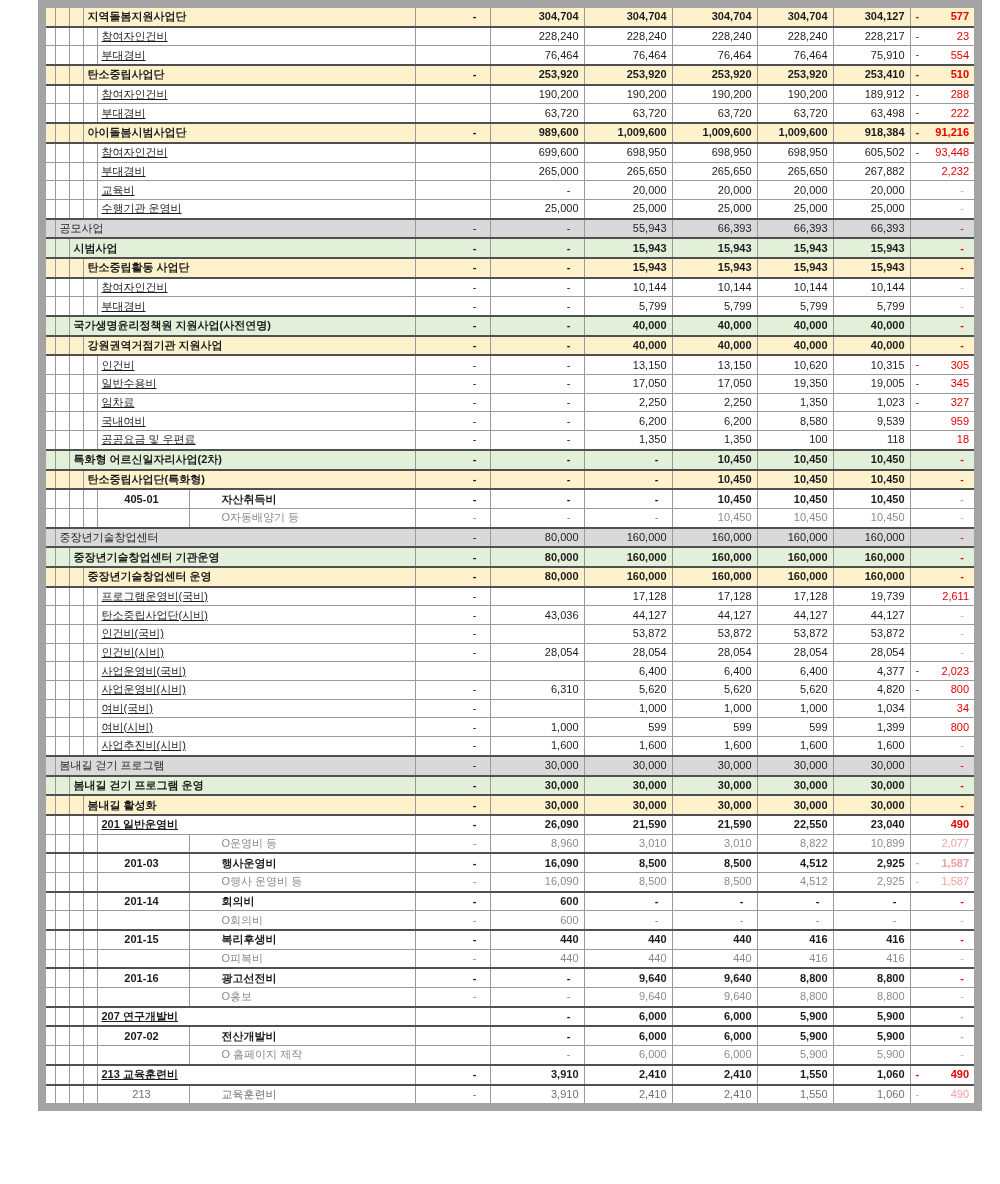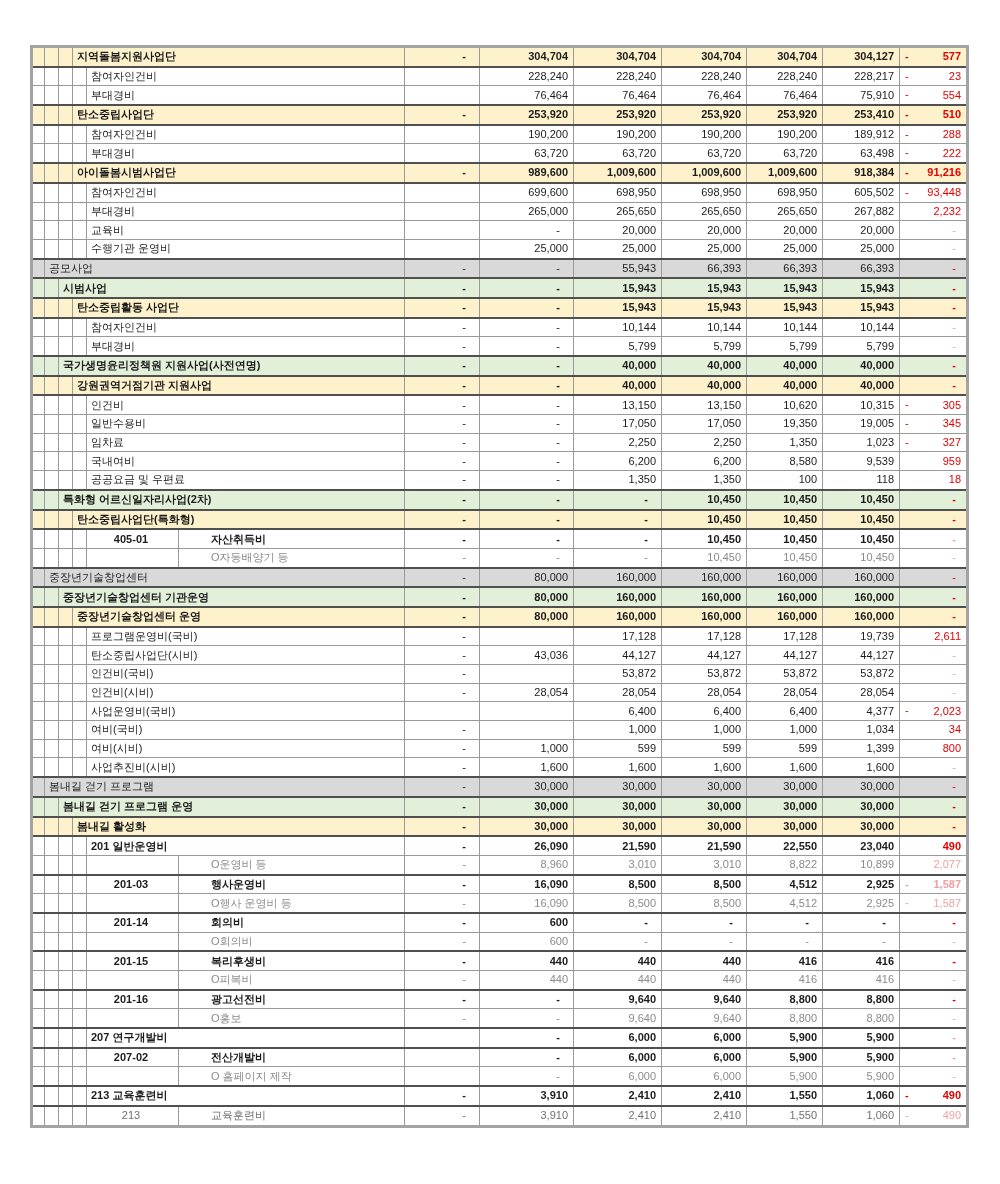--- a/index.html
+++ b/index.html
@@ -2,45 +2,44 @@
 <html><head>
 <meta charset="utf-8">
 <style>
   html,body{margin:0;padding:0;background:#ffffff;}
   body{width:1000px;height:1184px;overflow:hidden;}
   .page{
     position:relative;width:1000px;height:1184px;background:#ffffff;
     font-family:"Liberation Sans","DejaVu Sans",sans-serif;
   }
   table.budget{
-    position:absolute;left:30px;top:0;
+    position:absolute;left:38px;top:0;
     width:936px;table-layout:fixed;border-collapse:collapse;
-    border:3px solid #a3a3a3;
-    margin-top:45px;
+    border:8px solid #a3a3a3;
   }
   td{
     border:1px solid #9a9a9a;
     padding:0 2px;
     height:17.7px;
     font-size:11px;
     line-height:17px;
     color:#1c1c1c;
     overflow:hidden;
     white-space:nowrap;
   }
   tr.thick td{border-top:2px solid #505050;}
   tr.colored td{border-top:2px solid #505050;border-bottom:2px solid #505050;}
   tr.yellow td{background:#fdf2cc;font-weight:bold;}
   tr.green  td{background:#e2efd9;font-weight:bold;}
   tr.gray   td{background:#d9d9d9;font-weight:normal;}
   tr.cat td, tr.code td{font-weight:bold;}
   tr.detail td{color:#8a8a8a;font-weight:normal;}
   tr.muted td{color:#707070;font-weight:normal;}
   td.label{text-align:left;padding-left:4px;}
-  td.label.lvl4{}
+  td.label.lvl4{text-decoration:underline;}
   td.codecell{text-align:center;padding-right:5px;}
   td.namecell{text-align:left;padding-left:32px;}
   td.num{text-align:right;padding-right:5px;}
   td.num .dash{display:inline-block;padding-right:8px;}
   td.lastcol{position:relative;text-align:right;padding-right:5px;}
   td.lastcol .minus{position:absolute;left:5px;top:0;}
   td.lastcol .dash{display:inline-block;padding-right:5px;}
   td.lastcol.bright{color:#e60000;}
   td.lastcol.faded{color:#f0a1a1;}
 </style>
@@ -534,20 +533,34 @@
           <td class="num">6,400</td>
           <td class="num">6,400</td>
           <td class="num">4,377</td>
           <td class="lastcol bright"><span class="minus">-</span><span>2,023</span></td>
         </tr>
         <tr class="plain">
           <td></td>
           <td></td>
           <td></td>
           <td></td>
+          <td class="label lvl4" colspan="2">사업운영비(시비)</td>
+          <td class="num"><span class="dash">-</span></td>
+          <td class="num">6,310</td>
+          <td class="num">5,620</td>
+          <td class="num">5,620</td>
+          <td class="num">5,620</td>
+          <td class="num">4,820</td>
+          <td class="lastcol bright"><span class="minus">-</span><span>800</span></td>
+        </tr>
+        <tr class="plain">
+          <td></td>
+          <td></td>
+          <td></td>
+          <td></td>
           <td class="label lvl4" colspan="2">여비(국비)</td>
           <td class="num"><span class="dash">-</span></td>
           <td class="num"></td>
           <td class="num">1,000</td>
           <td class="num">1,000</td>
           <td class="num">1,000</td>
           <td class="num">1,034</td>
           <td class="lastcol bright"><span>34</span></td>
         </tr>
         <tr class="plain">

